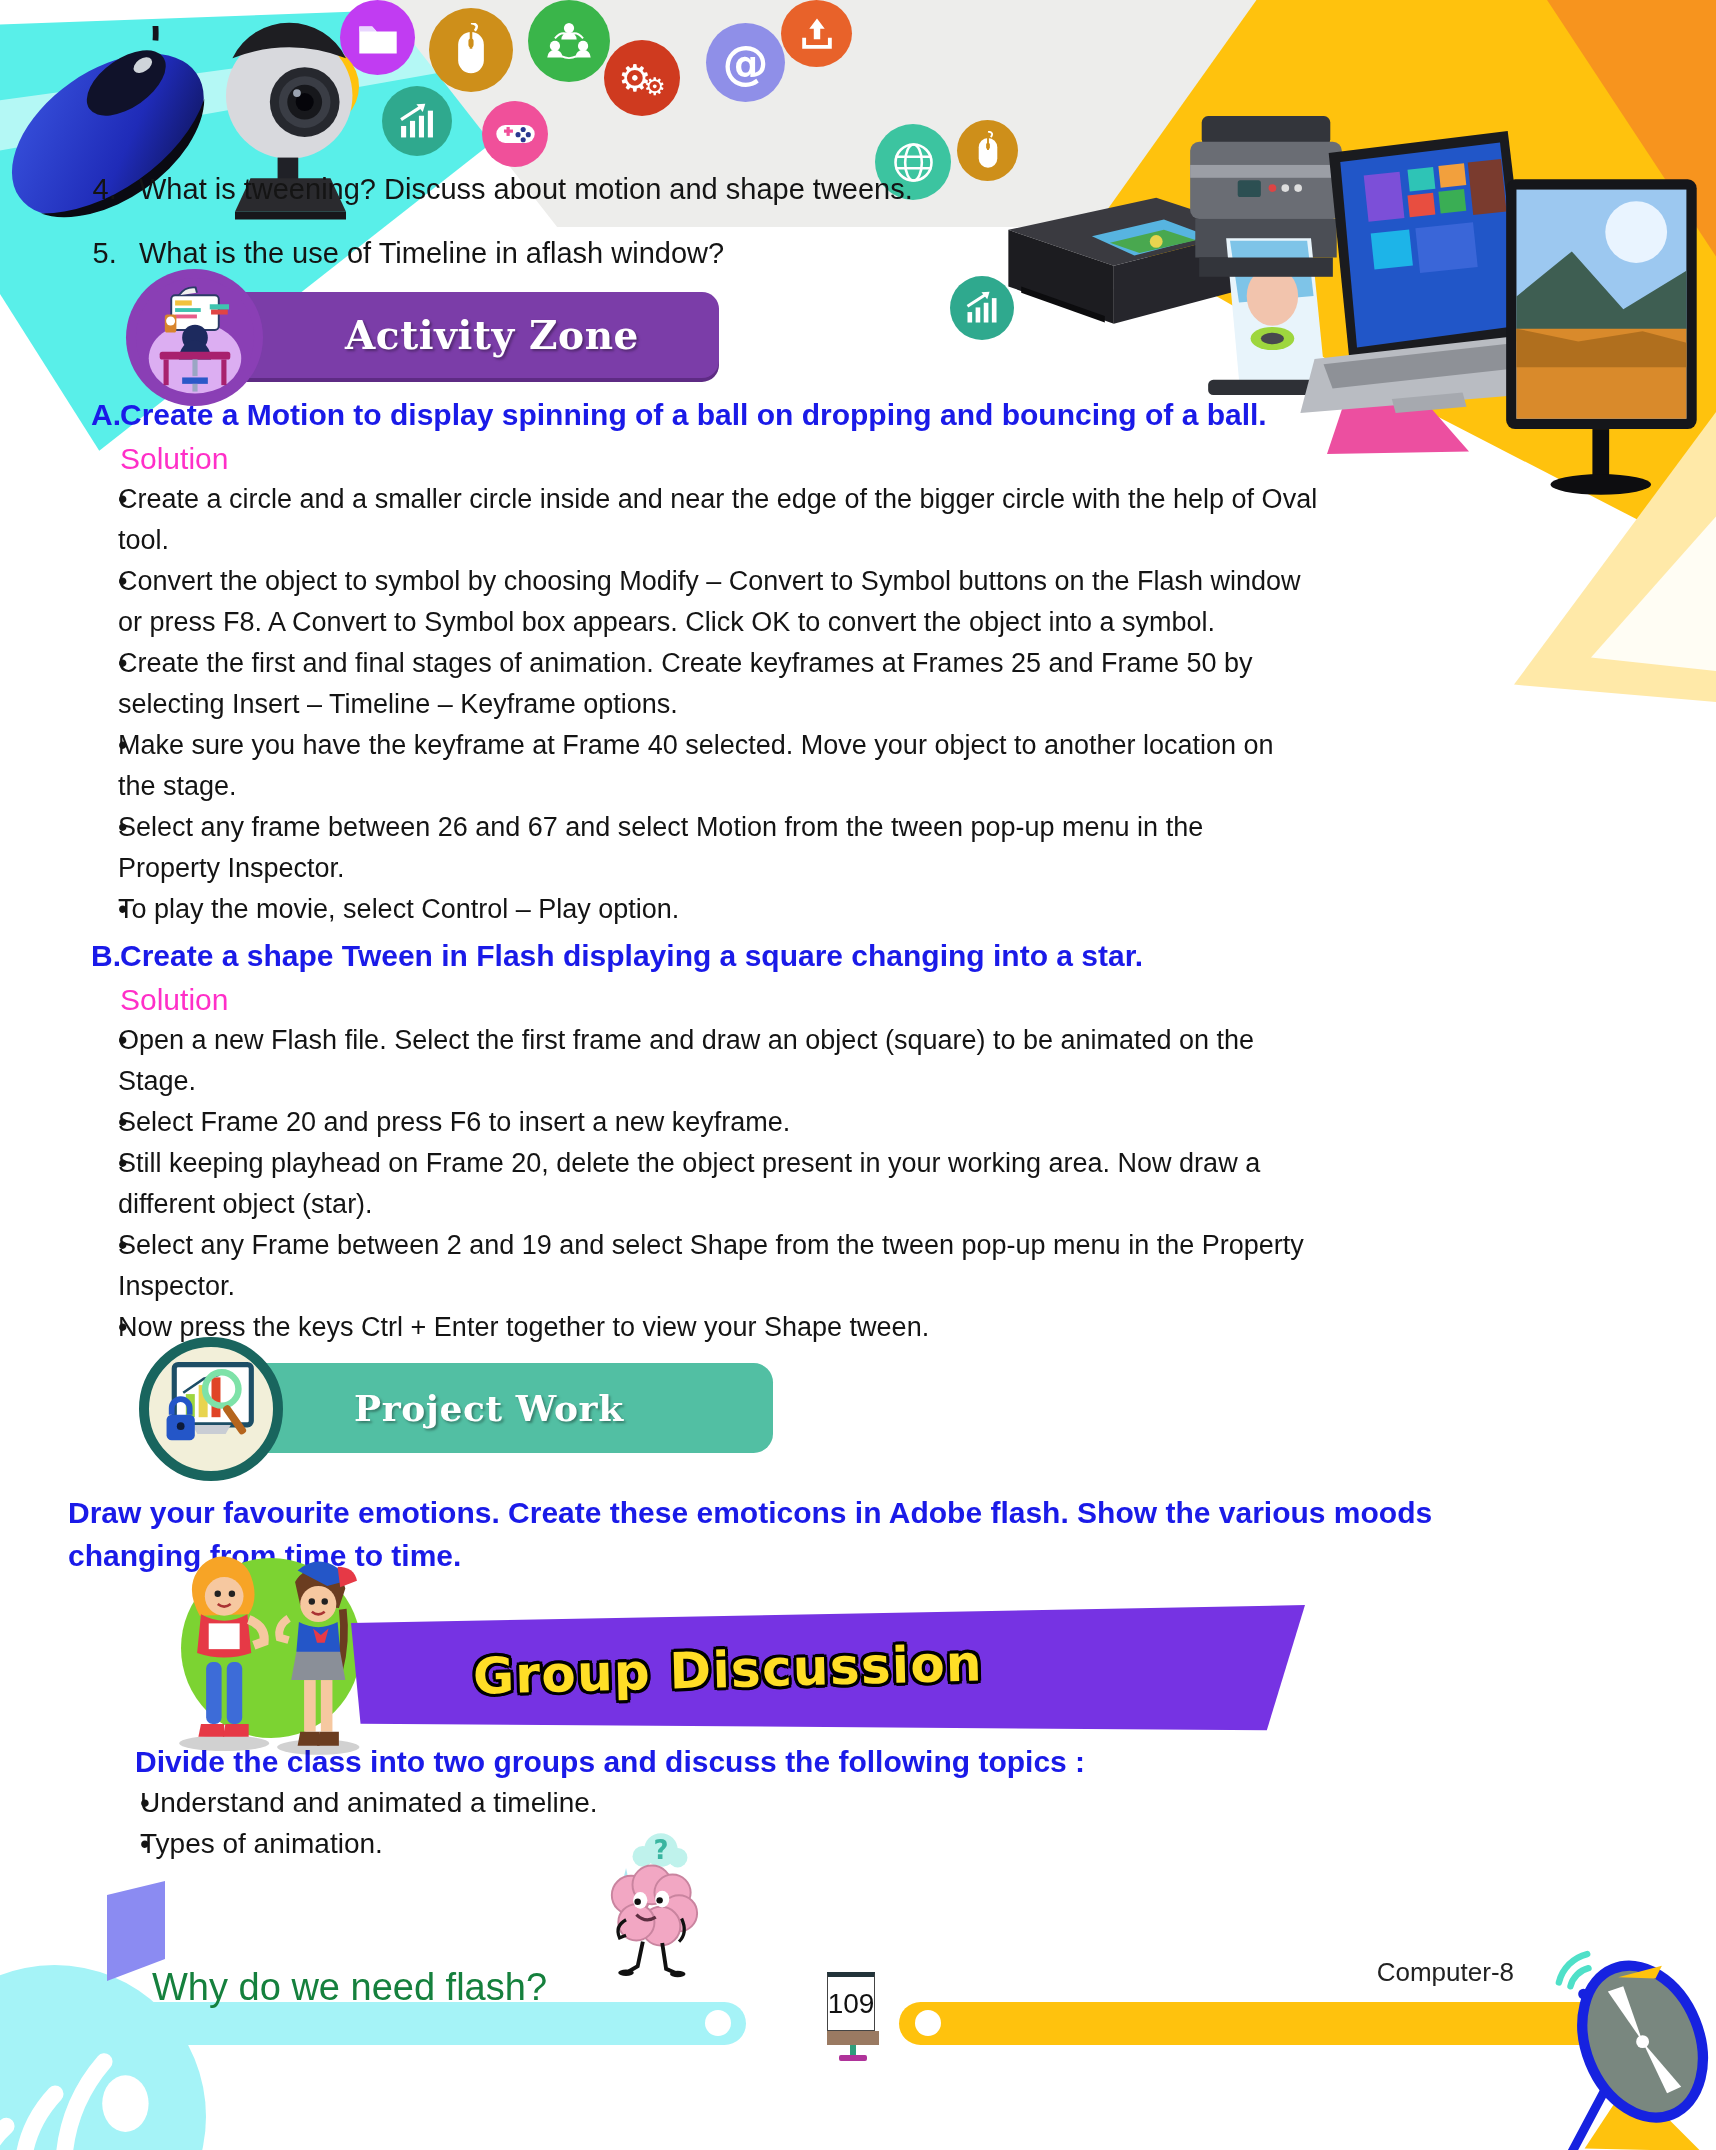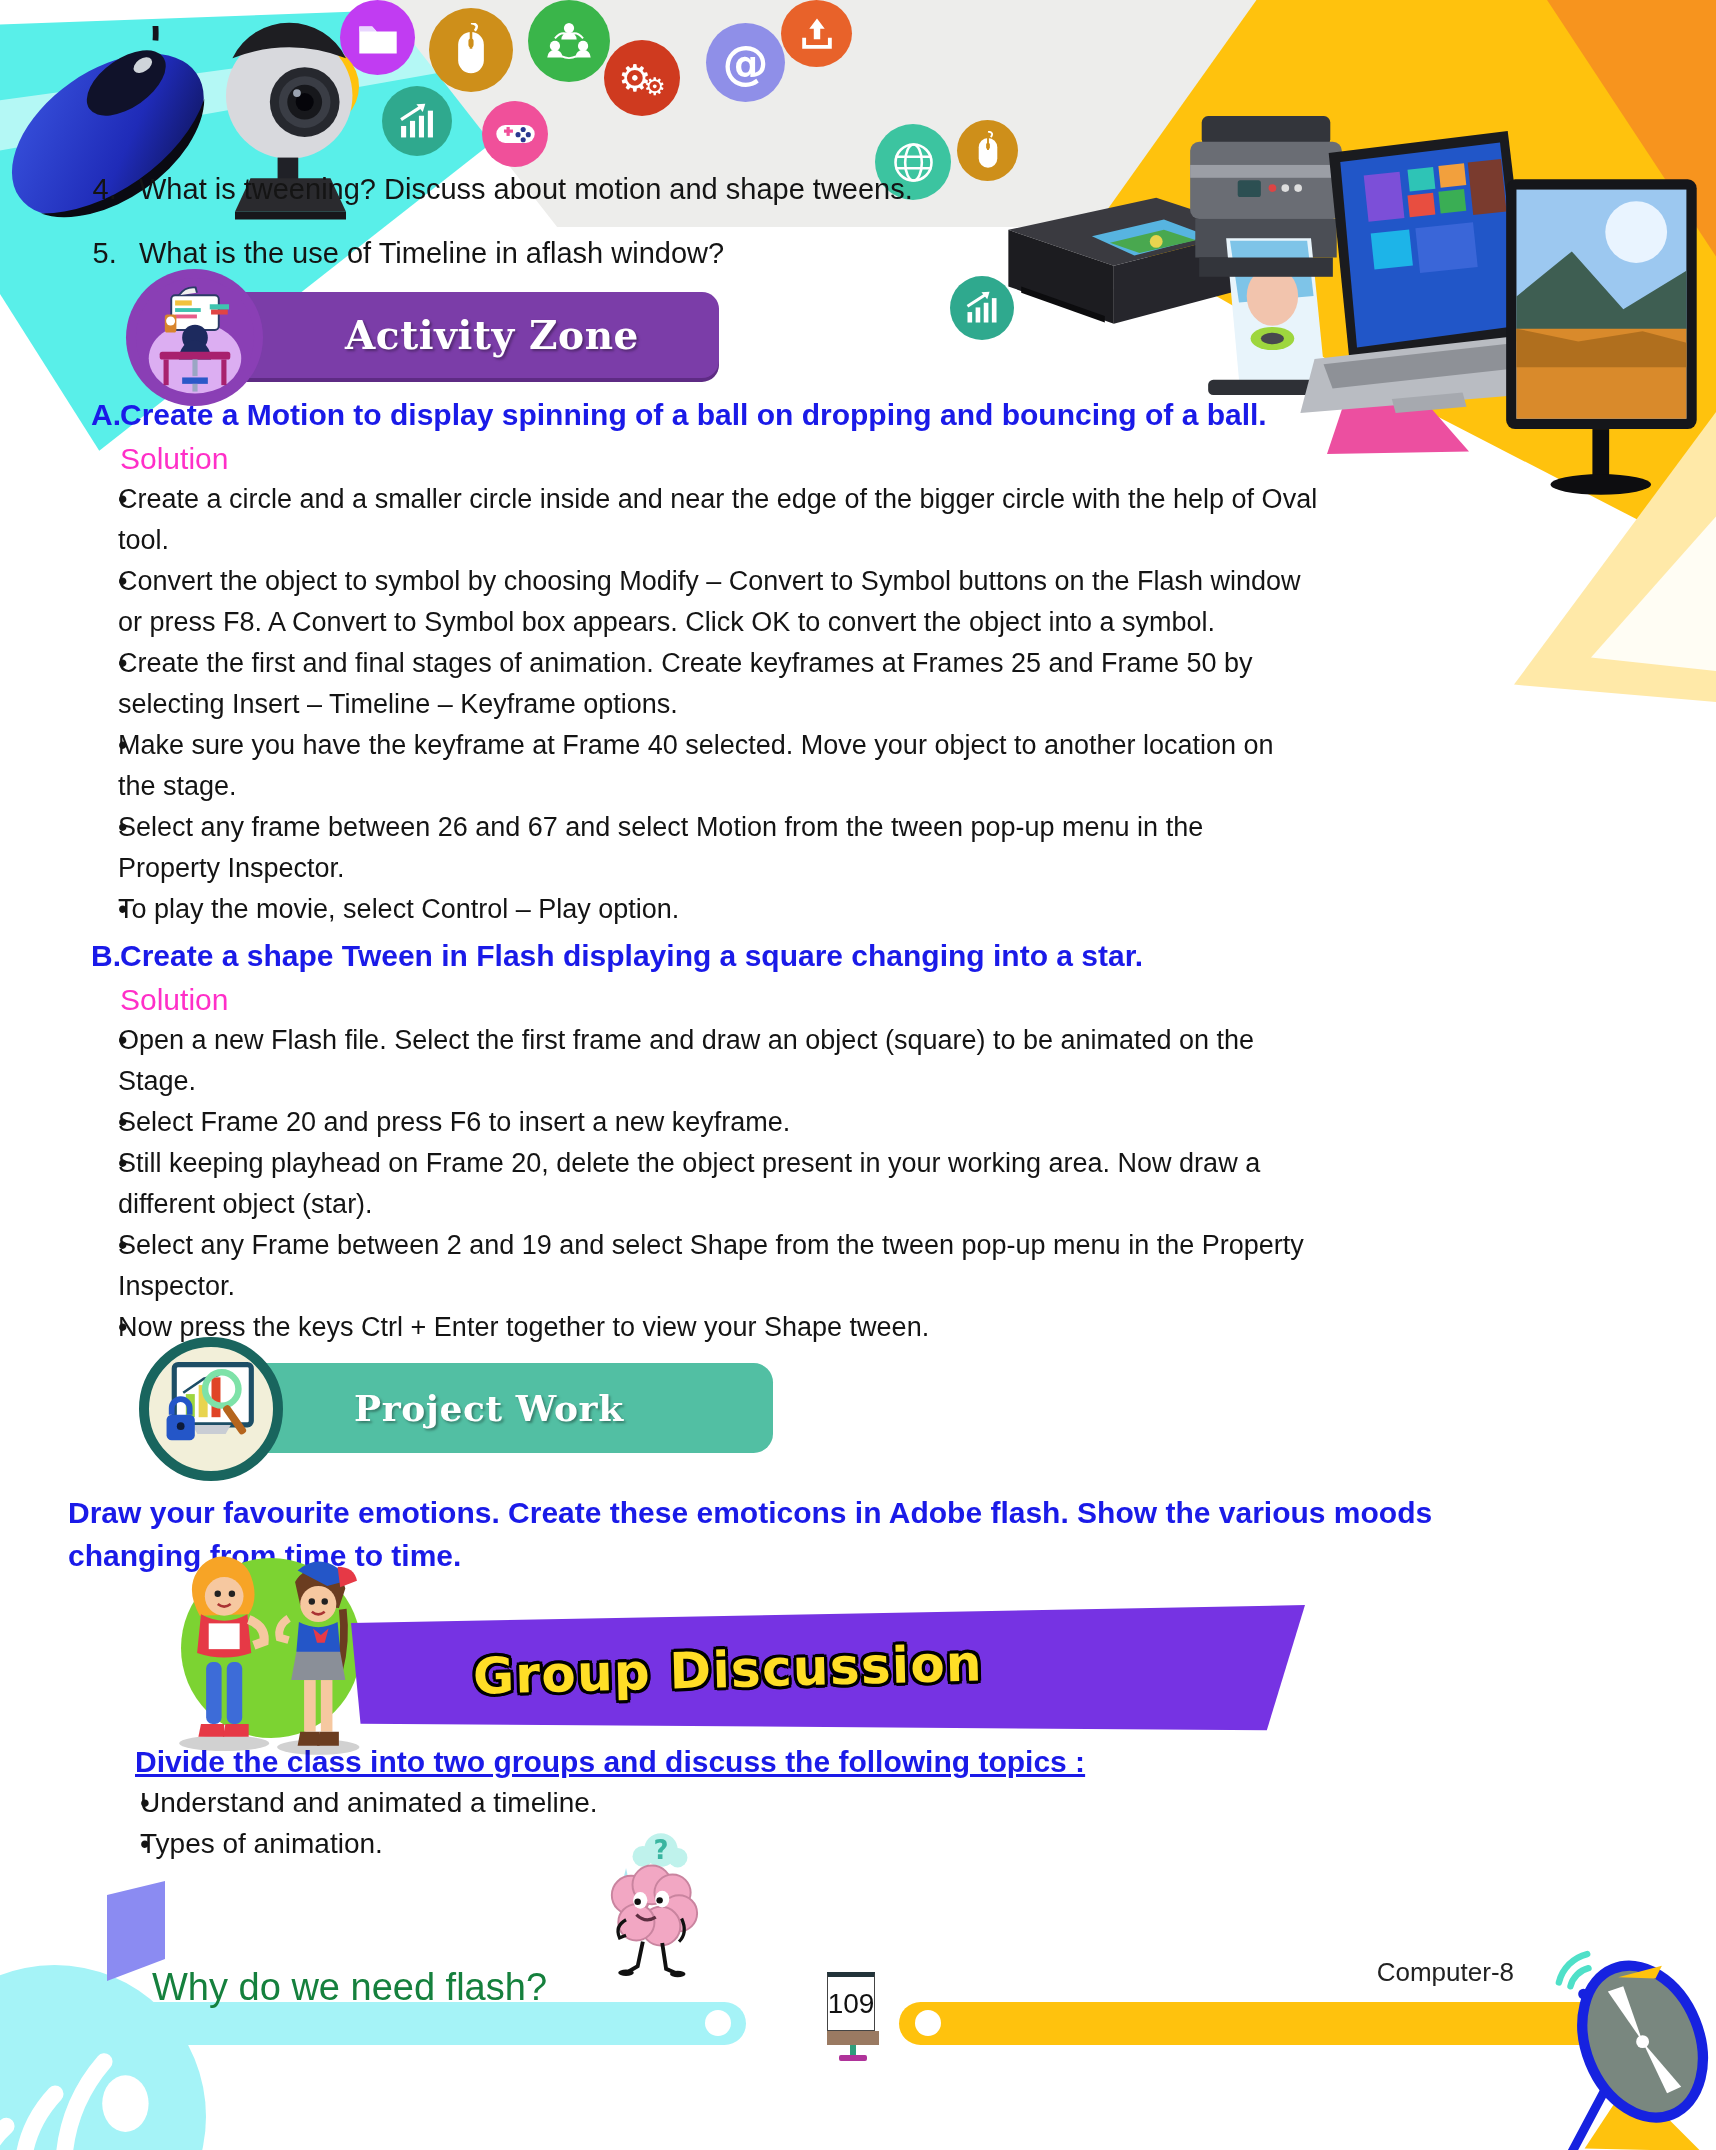--- a/index.html
+++ b/index.html
@@ -64,21 +64,21 @@
   .gdrowbox{position:relative;height:148px;margin-top:10.3px;}
   .gd-circle{position:absolute;left:113px;top:-29px;width:180px;height:180px;border-radius:50%;
              background:#7cd332;z-index:1;}
   .gd-kids{position:absolute;left:84px;top:-45px;z-index:3;}
   .gd-banner{position:absolute;left:283px;top:18px;width:954px;height:129px;background:#7633e3;
              clip-path:polygon(0 14%,100% 0,96% 97%,1% 92%);z-index:2;
              display:flex;align-items:center;}
   .gd-title{margin-left:122px;font-size:50px;font-weight:800;color:#ffde26;letter-spacing:1.3px;
             transform:rotate(-1.5deg);font-family:"DejaVu Sans",sans-serif;
             text-shadow:3.2px 0 0 #000,-3.2px 0 0 #000,0 3.2px 0 #000,0 -3.2px 0 #000,2.6px 2.6px 0 #000,-2.6px 2.6px 0 #000,2.6px -2.6px 0 #000,-2.6px -2.6px 0 #000,0 5.8px 0 #7633e3;}
-  .gd-intro{margin:6.4px 0 0 67px;font-size:30px;line-height:41px;font-weight:bold;color:#1a1ae8;text-decoration:underline;}
+  .gd-intro{margin:6.4px 0 0 67px;font-size:30px;line-height:41px;font-weight:bold;color:#1a1ae8;}
   .gdrow{display:flex;font-size:28px;line-height:41px;}
   .gdrow .bdot{width:45px;padding-left:72px;}
   
   .btrowbox{position:relative;height:97px;margin-top:2.6px;}
   .bt-fold{position:absolute;left:39px;top:14px;width:58px;height:100px;background:#8b8bf2;
            clip-path:polygon(0 14%,100% 0,100% 78%,0 100%);}
   .bt-banner{position:absolute;left:76px;top:-2.6px;width:445px;height:82px;background:#5557ea;
            clip-path:polygon(0 0,100% 18%,100% 82%,0 100%);display:flex;align-items:center;}
   .bt-title{margin-left:27px;font-size:37px;font-weight:800;color:#ffe81a;letter-spacing:1.9px;
             font-family:"DejaVu Sans",sans-serif;

